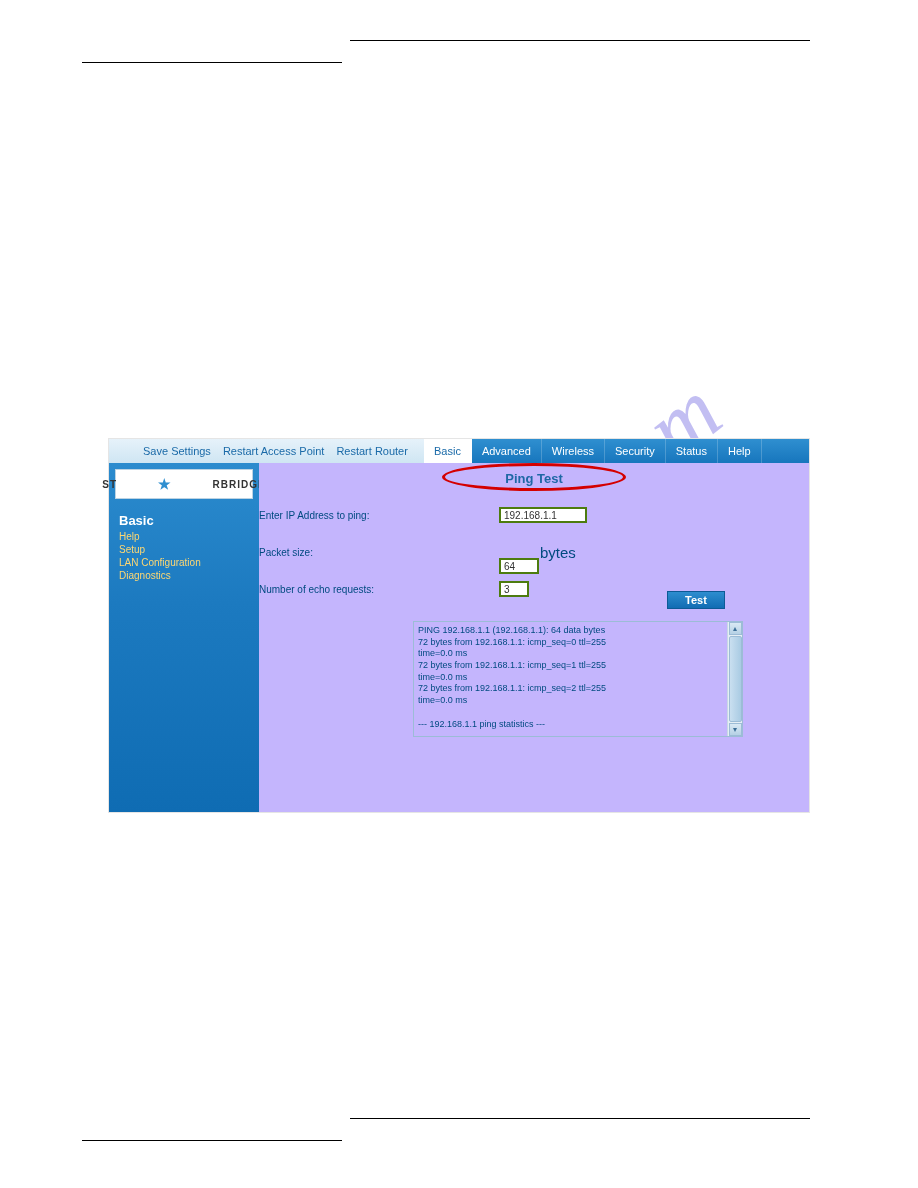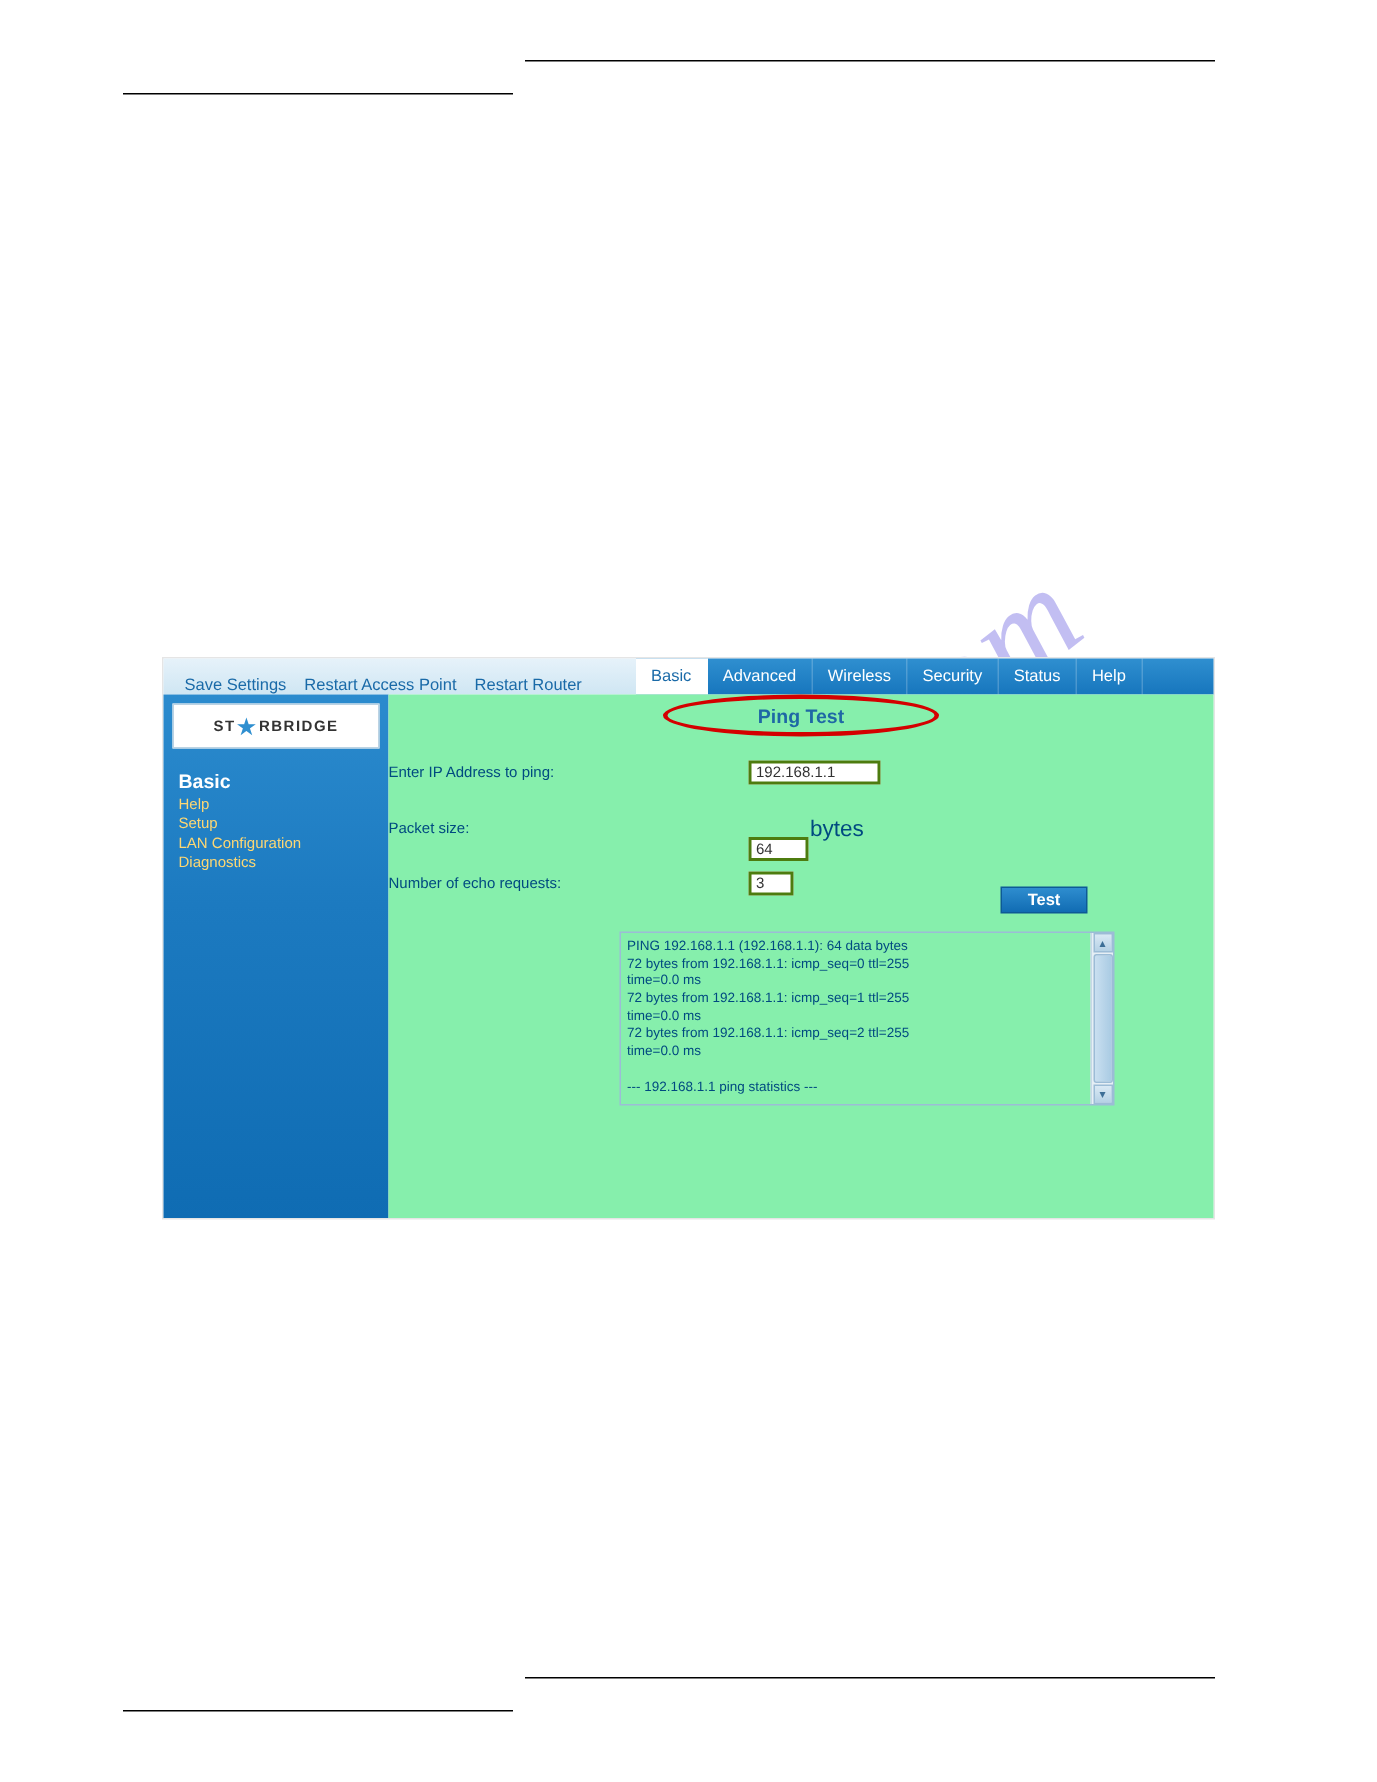--- a/index.html
+++ b/index.html
@@ -56,23 +56,23 @@
   .topbar {
     width: 100%;
     height: 24px;
     display: flex;
     font-size: 11px;
   }
   .topbar-left {
     flex: 0 0 315px;
     background: linear-gradient(#e6f2fa, #cfe6f3);
     display: flex;
-    align-items: flex-end;
+    align-items: center;
     gap: 12px;
-    padding-left: 14px;
+    padding-left: 34px;
     color: #1a6aa8;
   }
   .topbar-left span { cursor: default; }
   .tabbar {
     flex: 1;
     display: flex;
     background: linear-gradient(#2f8fd0,#1776bd);
     align-items: stretch;
   }
   .tab {
@@ -104,41 +104,42 @@
     height: 30px;
     margin: 6px 6px 4px 6px;
     border: 1px solid #bcd3e3;
     display: flex;
     align-items: center;
     justify-content: center;
     font-size: 10px;
     font-weight: bold;
     letter-spacing: 1px;
     font-family: Arial, sans-serif;
+    gap: 40px;
   }
   .star {
     color: #2f8fd0;
     font-size: 14px;
     margin: 0 1px;
   }
   .side-title {
     font-weight: bold;
     font-size: 13px;
     padding: 10px 10px 2px 10px;
     color: #fff;
   }
   .side-link {
     display: block;
     padding: 1px 10px;
     color: #fdd773;
     font-size: 10px;
   }
   .content {
     flex: 1;
-    background: #86efac;
+    background: #c4b5fd;
     position: relative;
     padding-top: 6px;
   }
   .ping-title-wrap {
     position: relative;
     width: 160px;
     margin: 0 auto;
     text-align: center;
   }
   .ping-title {

